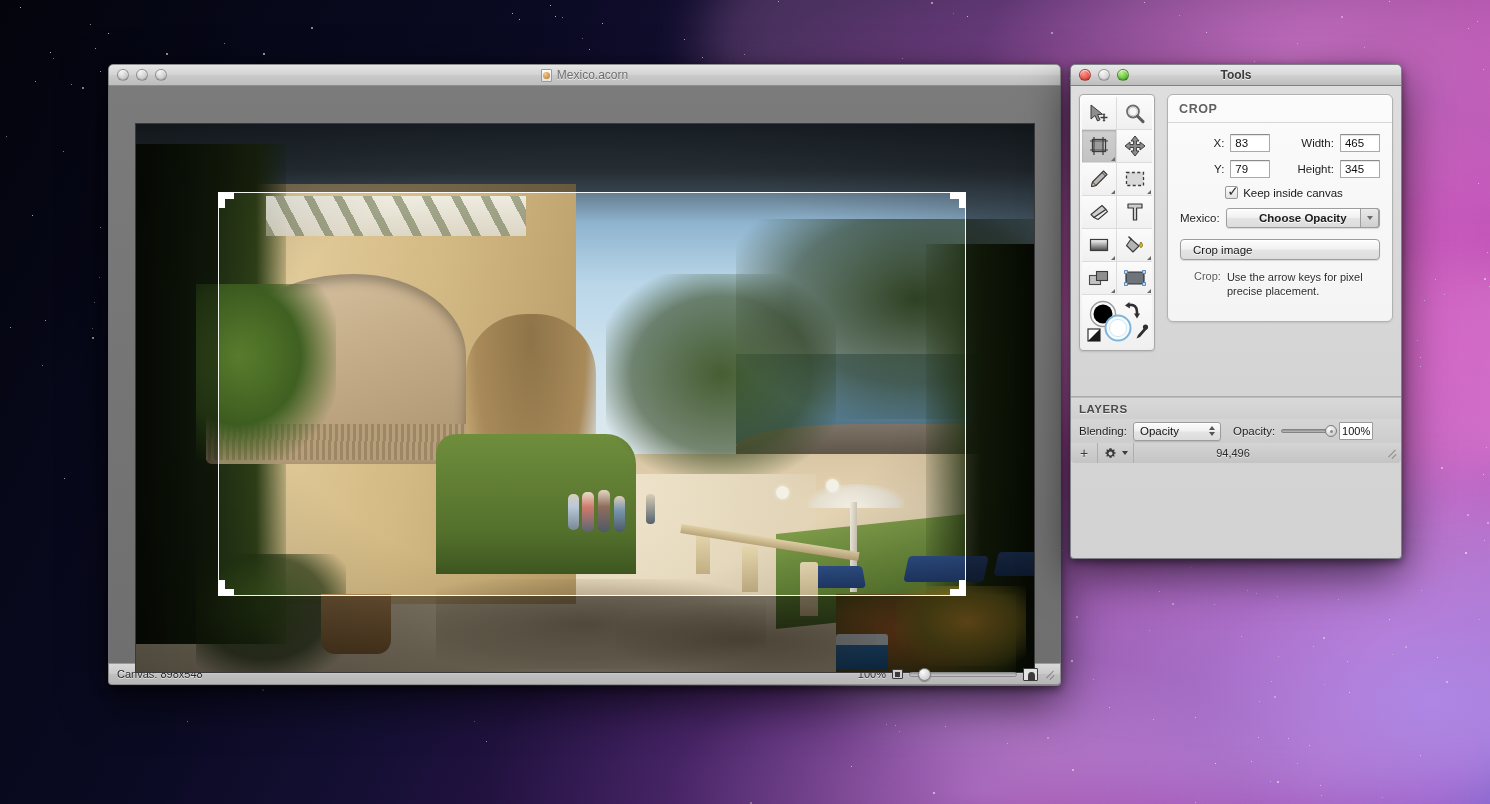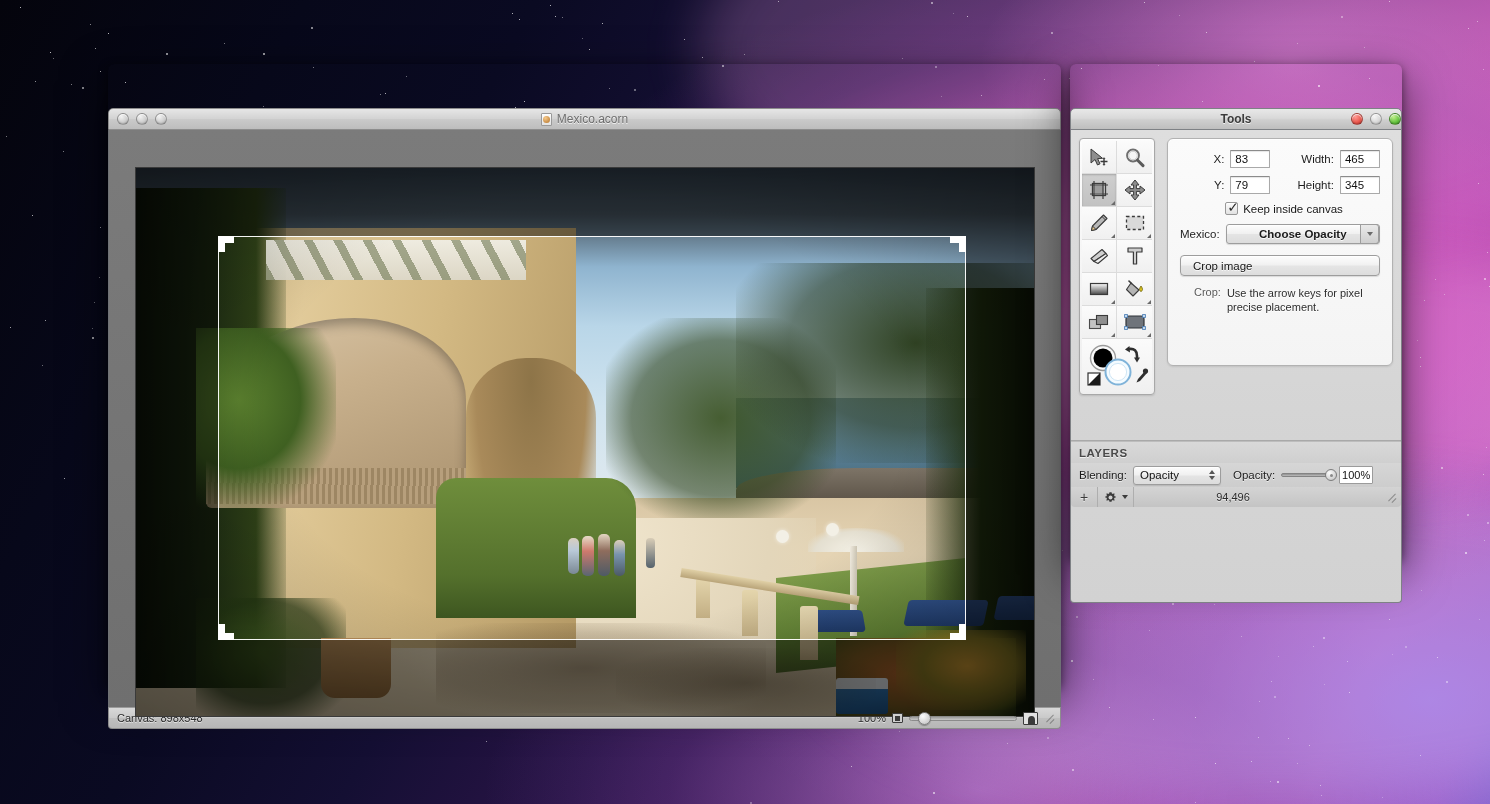--- a/index.html
+++ b/index.html
@@ -40,30 +40,28 @@
     border-radius: 6px 6px 4px 4px;
     box-shadow: 0 16px 46px rgba(0,0,0,0.62), 0 3px 10px rgba(0,0,0,0.5);
   }
   .titlebar {
     height: 22px;
     border-radius: 5px 5px 0 0;
     position: relative;
     display: flex; align-items: center;
     border: 1px solid #55595d;
     border-bottom: 1px solid #4c5054;
-    margin-top: 44px;
   }
   .titlebar-inactive {
     background: linear-gradient(to bottom, #e6e6e6 0%, #d3d3d3 48%, #cacaca 52%, #bdbdbd 100%);
     border-color: #8d8d8d;
   }
   .titlebar-active {
     background: linear-gradient(to bottom, #e8e8e8 0%, #d9d9d9 46%, #cfcfcf 54%, #bebebe 100%);
     border-color: #7e8185;
-    justify-content: flex-end;
   }
   .lights { display: flex; gap: 7px; margin-left: 8px; }
   .light {
     width: 12px; height: 12px; border-radius: 50%;
     border: 1px solid rgba(0,0,0,0.30);
     box-shadow: inset 0 1px 1px rgba(255,255,255,0.85), inset 0 -1px 1px rgba(0,0,0,0.12);
   }
   .light-dim { background: radial-gradient(circle at 35% 28%, #f2f2f2, #c6c6c6 70%, #b2b2b2); }
   .light-red { background: radial-gradient(circle at 35% 28%, #ff9a94, #e8554b 62%, #c0352c); }
   .light-yellow-off { background: radial-gradient(circle at 35% 28%, #f6f6f6, #d2d2d2 70%, #bcbcbc); }
@@ -1073,20 +1071,21 @@
                 <path d="M60 28 L53 36 L51.5 39.5 L55 38 L62 30 Z" fill="#2f2f2f"></path>
                 <circle cx="60.5" cy="28" r="2.6" fill="#2f2f2f"></circle>
               </g>
             </svg>
           </div>
         </div>
 
       </div>
 
       <div id="crop-panel">
+        <div id="crop-header">CROP</div>
 
         <div id="crop-fields">
           <div class="field-row">
             <span class="fl" style="width:52px;">X:</span>
             <span class="num-input" style="margin-left:6px;">83</span>
             <span class="fl" style="width:58px;margin-left:14px;">Width:</span>
             <span class="num-input" style="margin-left:6px;">465</span>
           </div>
 
           <div class="field-row">

